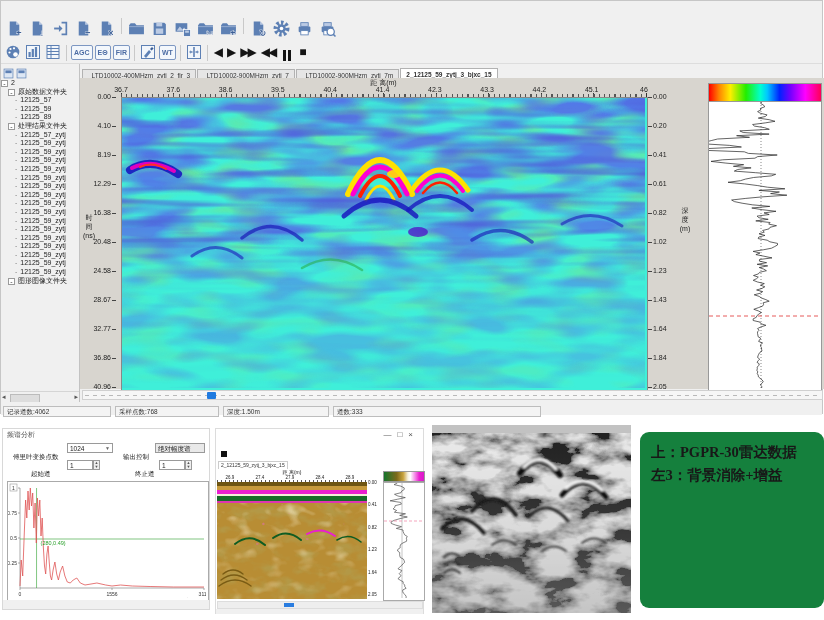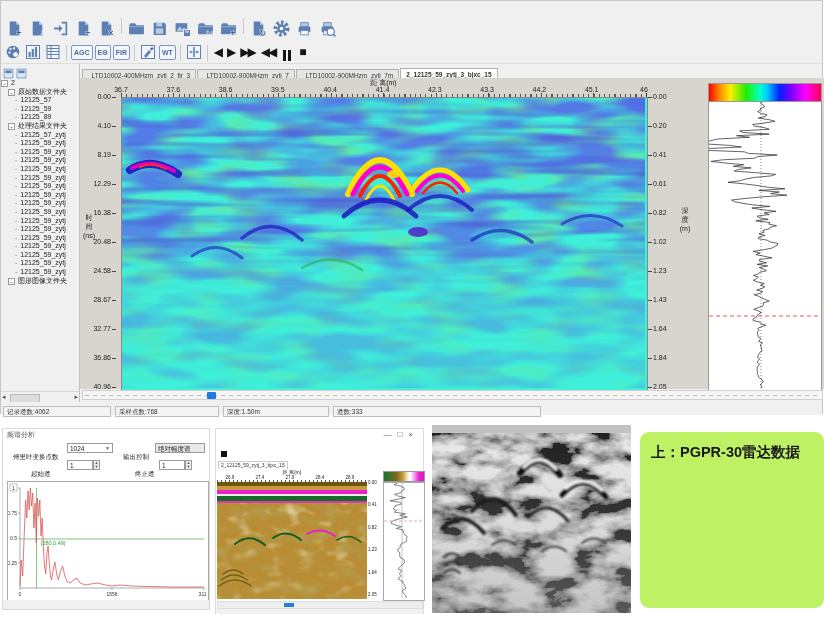--- a/index.html
+++ b/index.html
@@ -567,15 +567,16 @@
       <path d="M134 63 Q152 48 170 65" stroke="#f5f5f5" stroke-width="3"></path>
       <path d="M40 86 Q62 60 84 90" stroke="#1a1a1a" stroke-width="4"></path>
       <path d="M10 104 Q30 82 52 108" stroke="#1a1a1a" stroke-width="3.5"></path>
       <path d="M96 92 Q116 72 136 96" stroke="#282828" stroke-width="3"></path>
       <path d="M12 132 q8 -7 16 0 M12 140 q8 -7 16 0 M12 148 q8 -7 16 0" stroke="#333" stroke-width="2"></path>
       <path d="M60 120 q12 -9 24 0 M110 126 q12 -9 24 0 M150 118 q12 -9 24 0" stroke="#3a3a3a" stroke-width="2"></path>
     </g>
   </svg>
 </div>
 
-<div id="caption" class="abs" style="background: #bef264;">
+<div id="caption" class="abs" style="background: #15803d; font-family: Liberation Serif, serif;">
     <div class="capline">上：PGPR-30雷达数据</div>
+    <div class="capline">左3：背景消除+增益</div>
   </div>
 
 </body></html>

